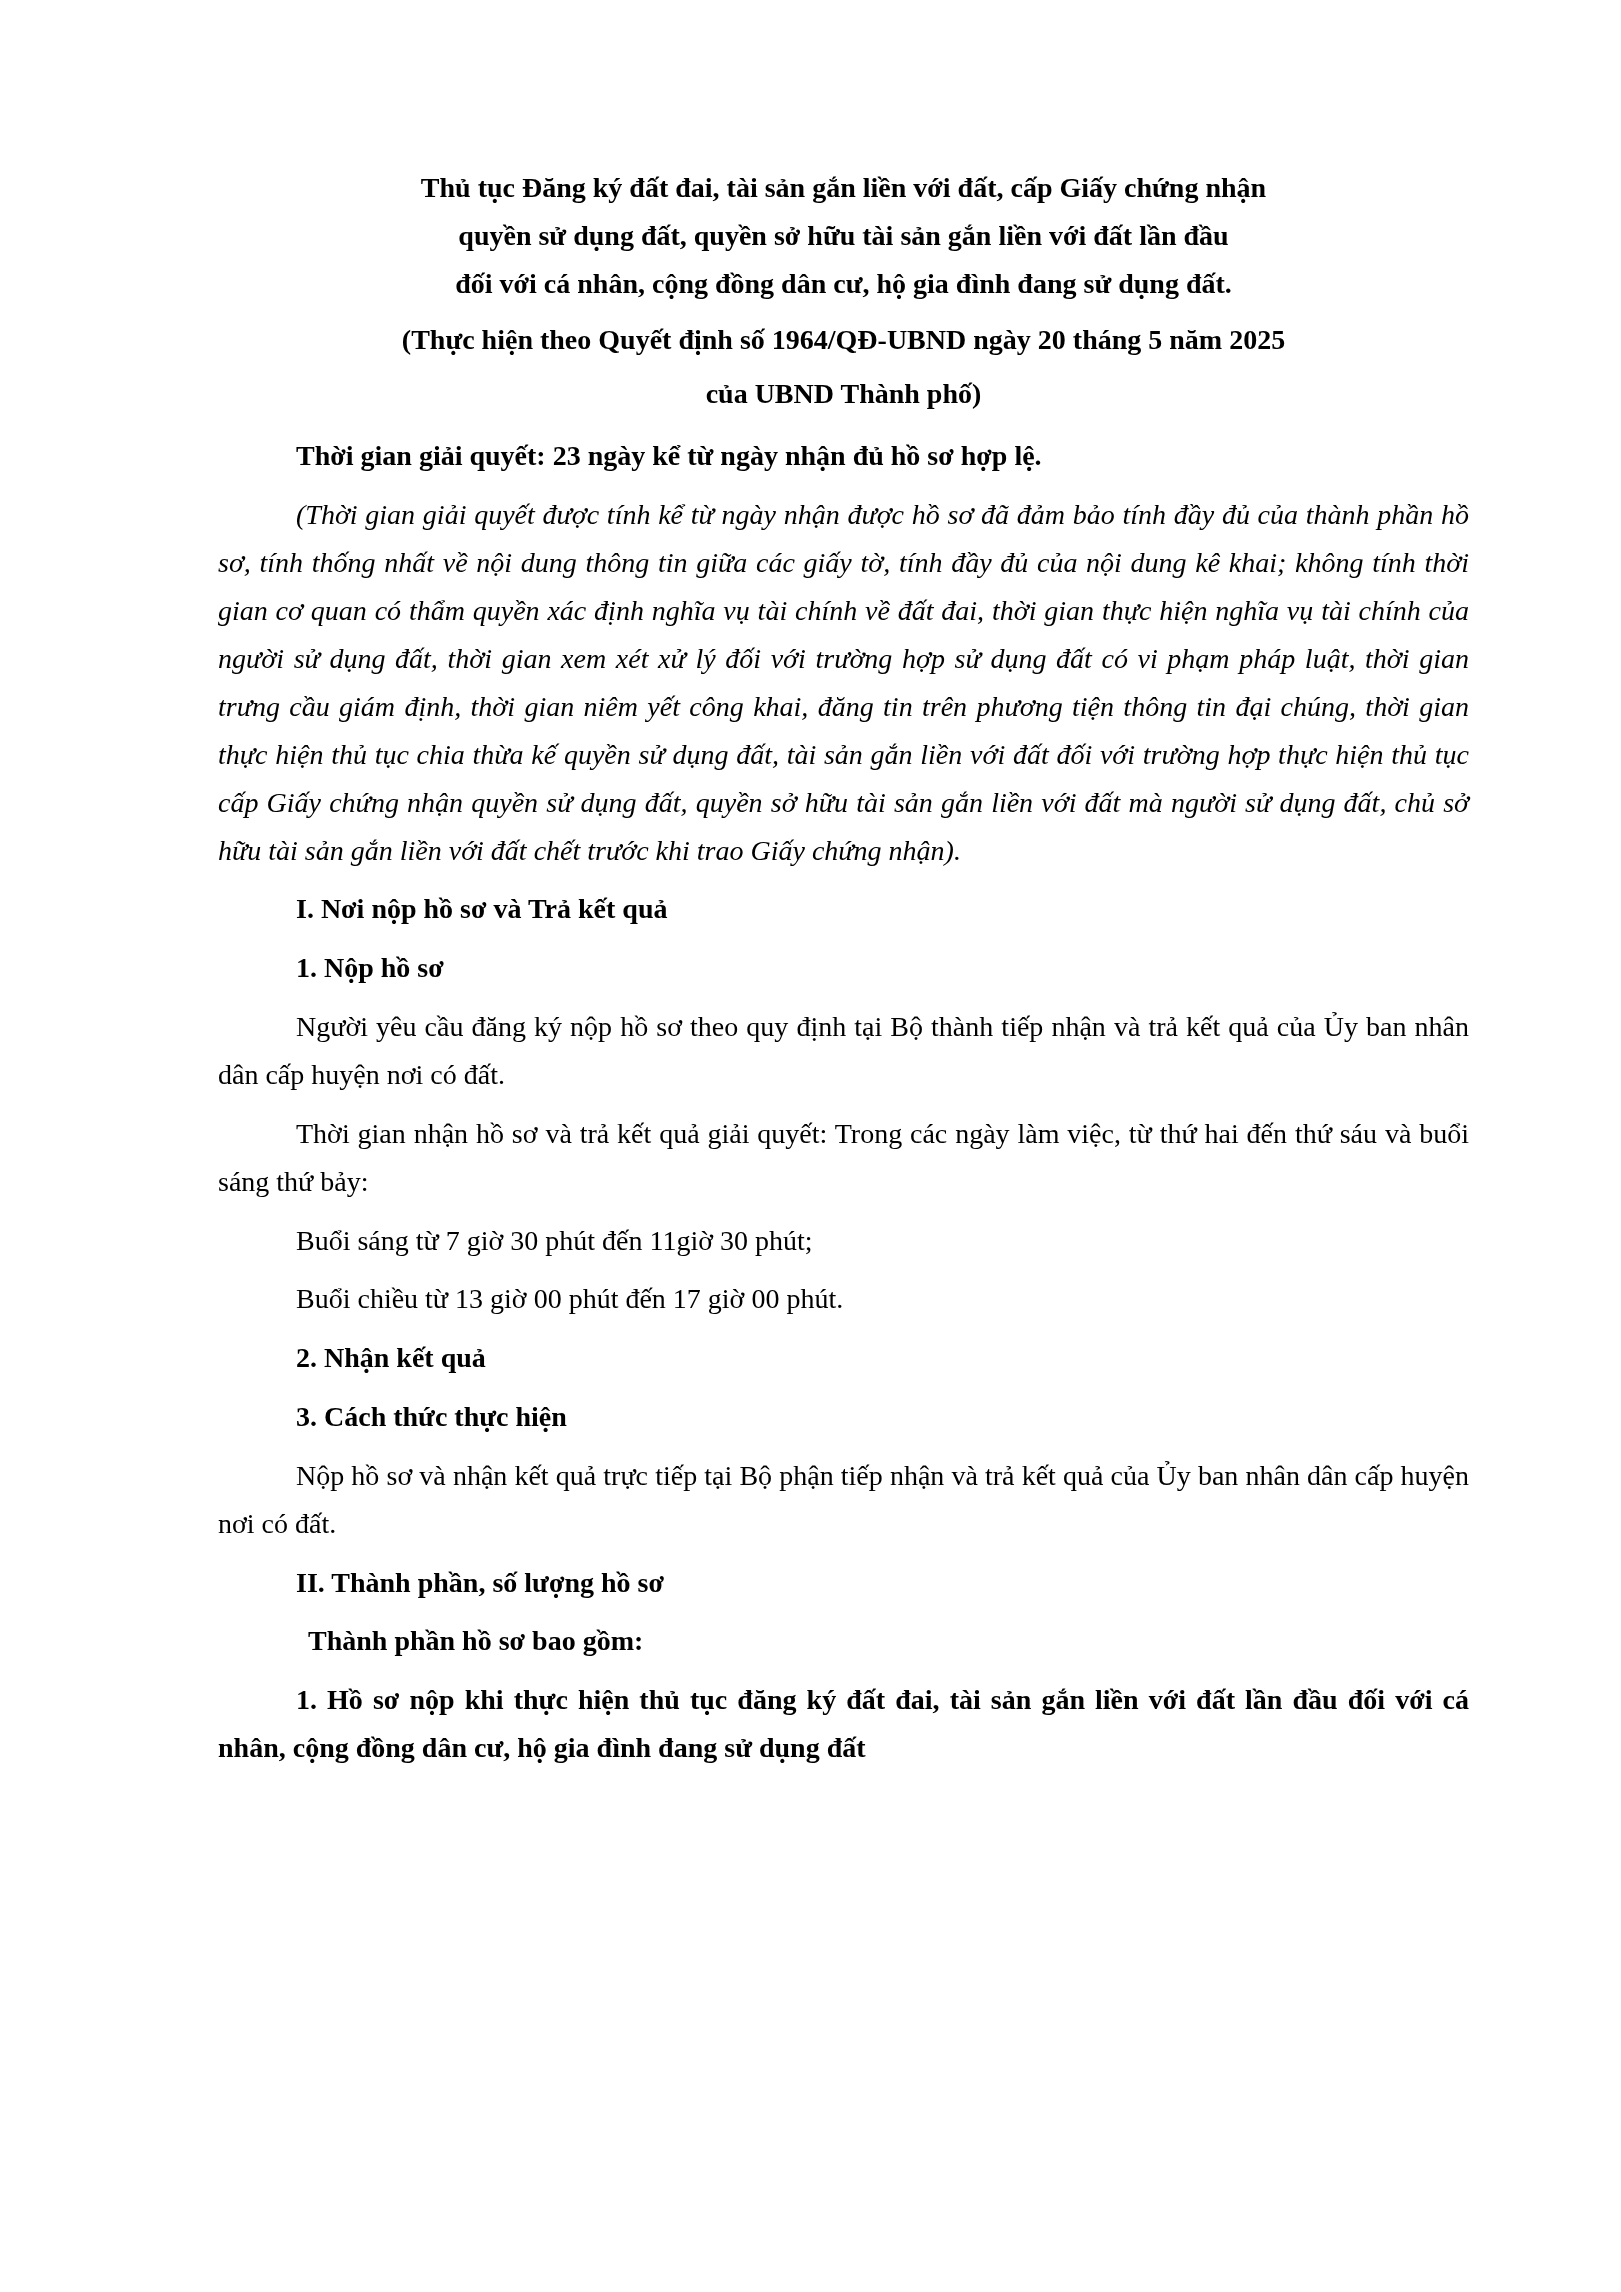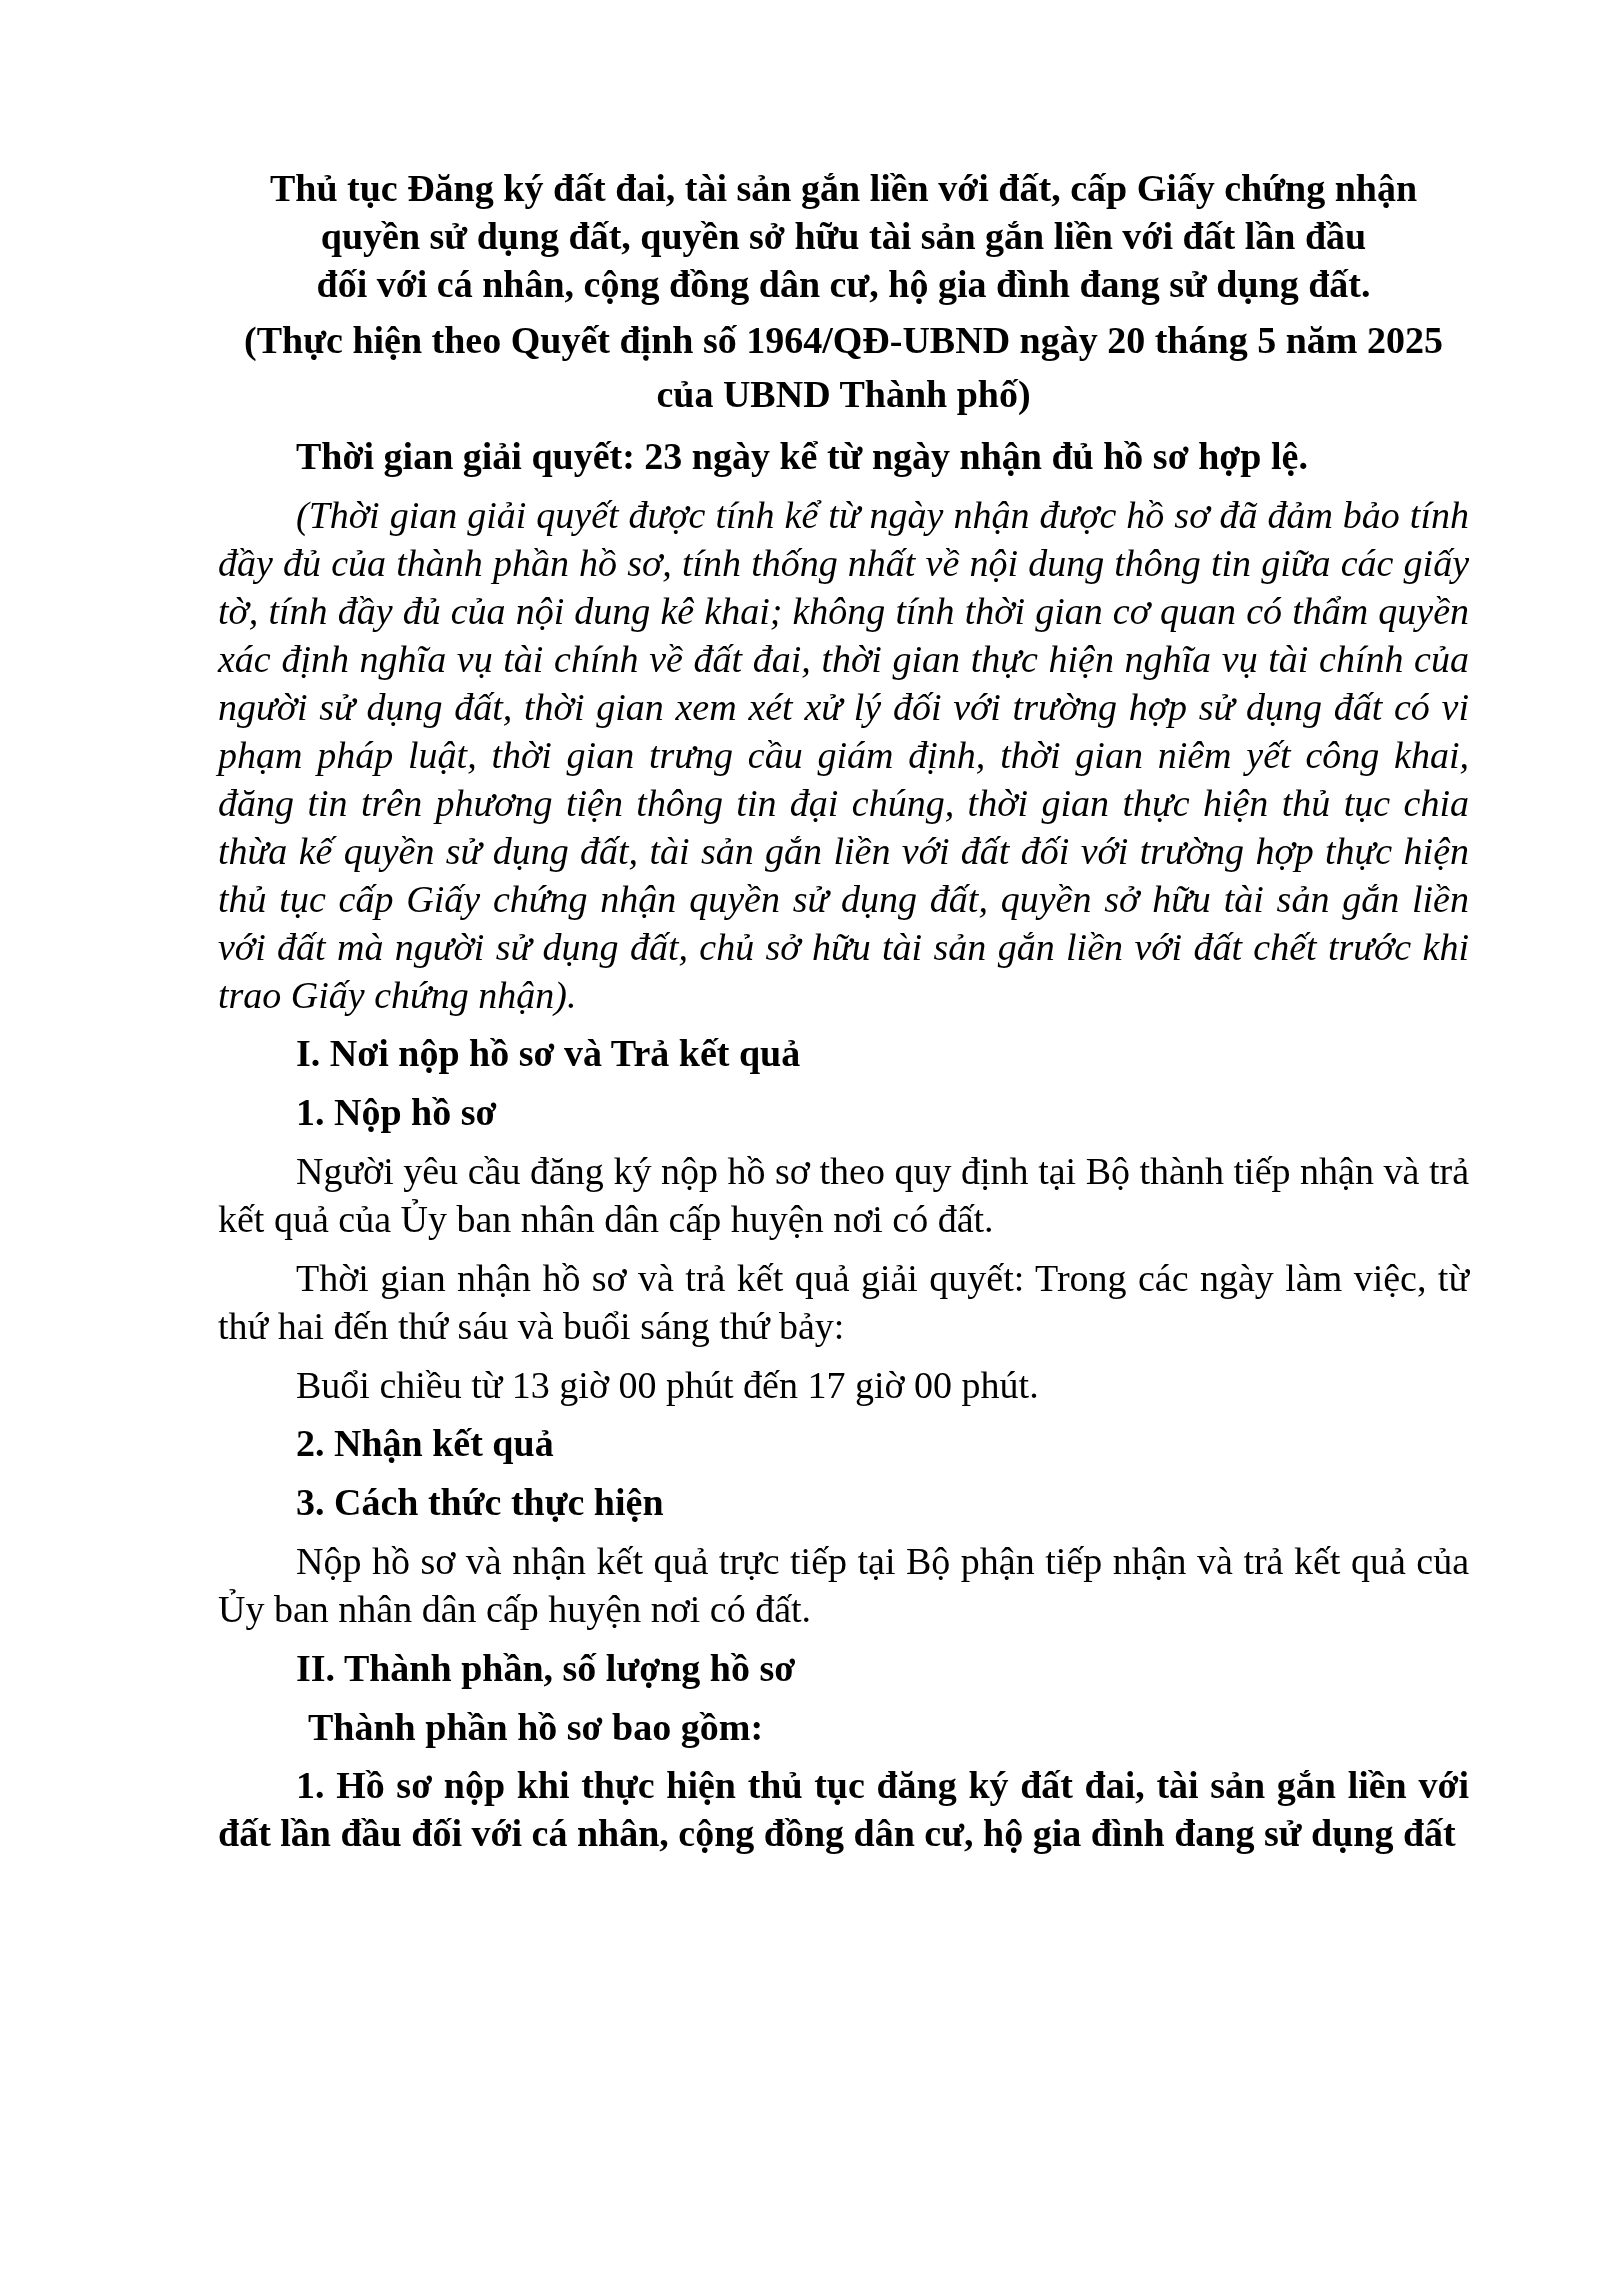--- a/index.html
+++ b/index.html
@@ -9,21 +9,21 @@
     background: #ffffff;
   }
   .page {
     position: relative;
     width: 1621px;
     height: 2293px;
     margin: 0 auto;
     background: #ffffff;
     color: #000000;
     font-family: "Liberation Serif", "DejaVu Serif", serif;
-    font-size: 38px;
+    font-size: 28px;
     line-height: 48px;
     box-sizing: border-box;
     padding: 164px 152px 16px 218px;
     overflow: hidden;
   }
   .b { font-weight: 700; }
   .i { font-style: italic; }
   .c { text-align: center; }
   .j { text-align: justify; }
   .ind  { text-indent: 78px; }
@@ -59,20 +59,21 @@
   <p class="para i j ind">(Thời gian giải quyết được tính kể từ ngày nhận được hồ sơ đã đảm bảo tính đầy đủ của thành phần hồ sơ, tính thống nhất về nội dung thông tin giữa các giấy tờ, tính đầy đủ của nội dung kê khai; không tính thời gian cơ quan có thẩm quyền xác định nghĩa vụ tài chính về đất đai, thời gian thực hiện nghĩa vụ tài chính của người sử dụng đất, thời gian xem xét xử lý đối với trường hợp sử dụng đất có vi phạm pháp luật, thời gian trưng cầu giám định, thời gian niêm yết công khai, đăng tin trên phương tiện thông tin đại chúng, thời gian thực hiện thủ tục chia thừa kế quyền sử dụng đất, tài sản gắn liền với đất đối với trường hợp thực hiện thủ tục cấp Giấy chứng nhận quyền sử dụng đất, quyền sở hữu tài sản gắn liền với đất mà người sử dụng đất, chủ sở hữu tài sản gắn liền với đất chết trước khi trao Giấy chứng nhận).</p>
 
   <p class="para b ind">I. Nơi nộp hồ sơ và Trả kết quả</p>
 
   <p class="para b ind">1. Nộp hồ sơ</p>
 
   <p class="para j ind">Người yêu cầu đăng ký nộp hồ sơ theo quy định tại Bộ thành tiếp nhận và trả kết quả của Ủy ban nhân dân cấp huyện nơi có đất.</p>
 
   <p class="para j ind">Thời gian nhận hồ sơ và trả kết quả giải quyết: Trong các ngày làm việc, từ thứ hai đến thứ sáu và buổi sáng thứ bảy:</p>
 
+  <p class="para ind">Buổi sáng từ 7 giờ 30 phút đến 11giờ 30 phút;</p>
 
   <p class="para ind">Buổi chiều từ 13 giờ 00 phút đến 17 giờ 00 phút.</p>
 
   <p class="para b ind">2. Nhận kết quả</p>
 
 
   <p class="para b ind">3. Cách thức thực hiện</p>
 
   <p class="para j ind">Nộp hồ sơ và nhận kết quả trực tiếp tại Bộ phận tiếp nhận và trả kết quả của Ủy ban nhân dân cấp huyện nơi có đất.</p>
 

